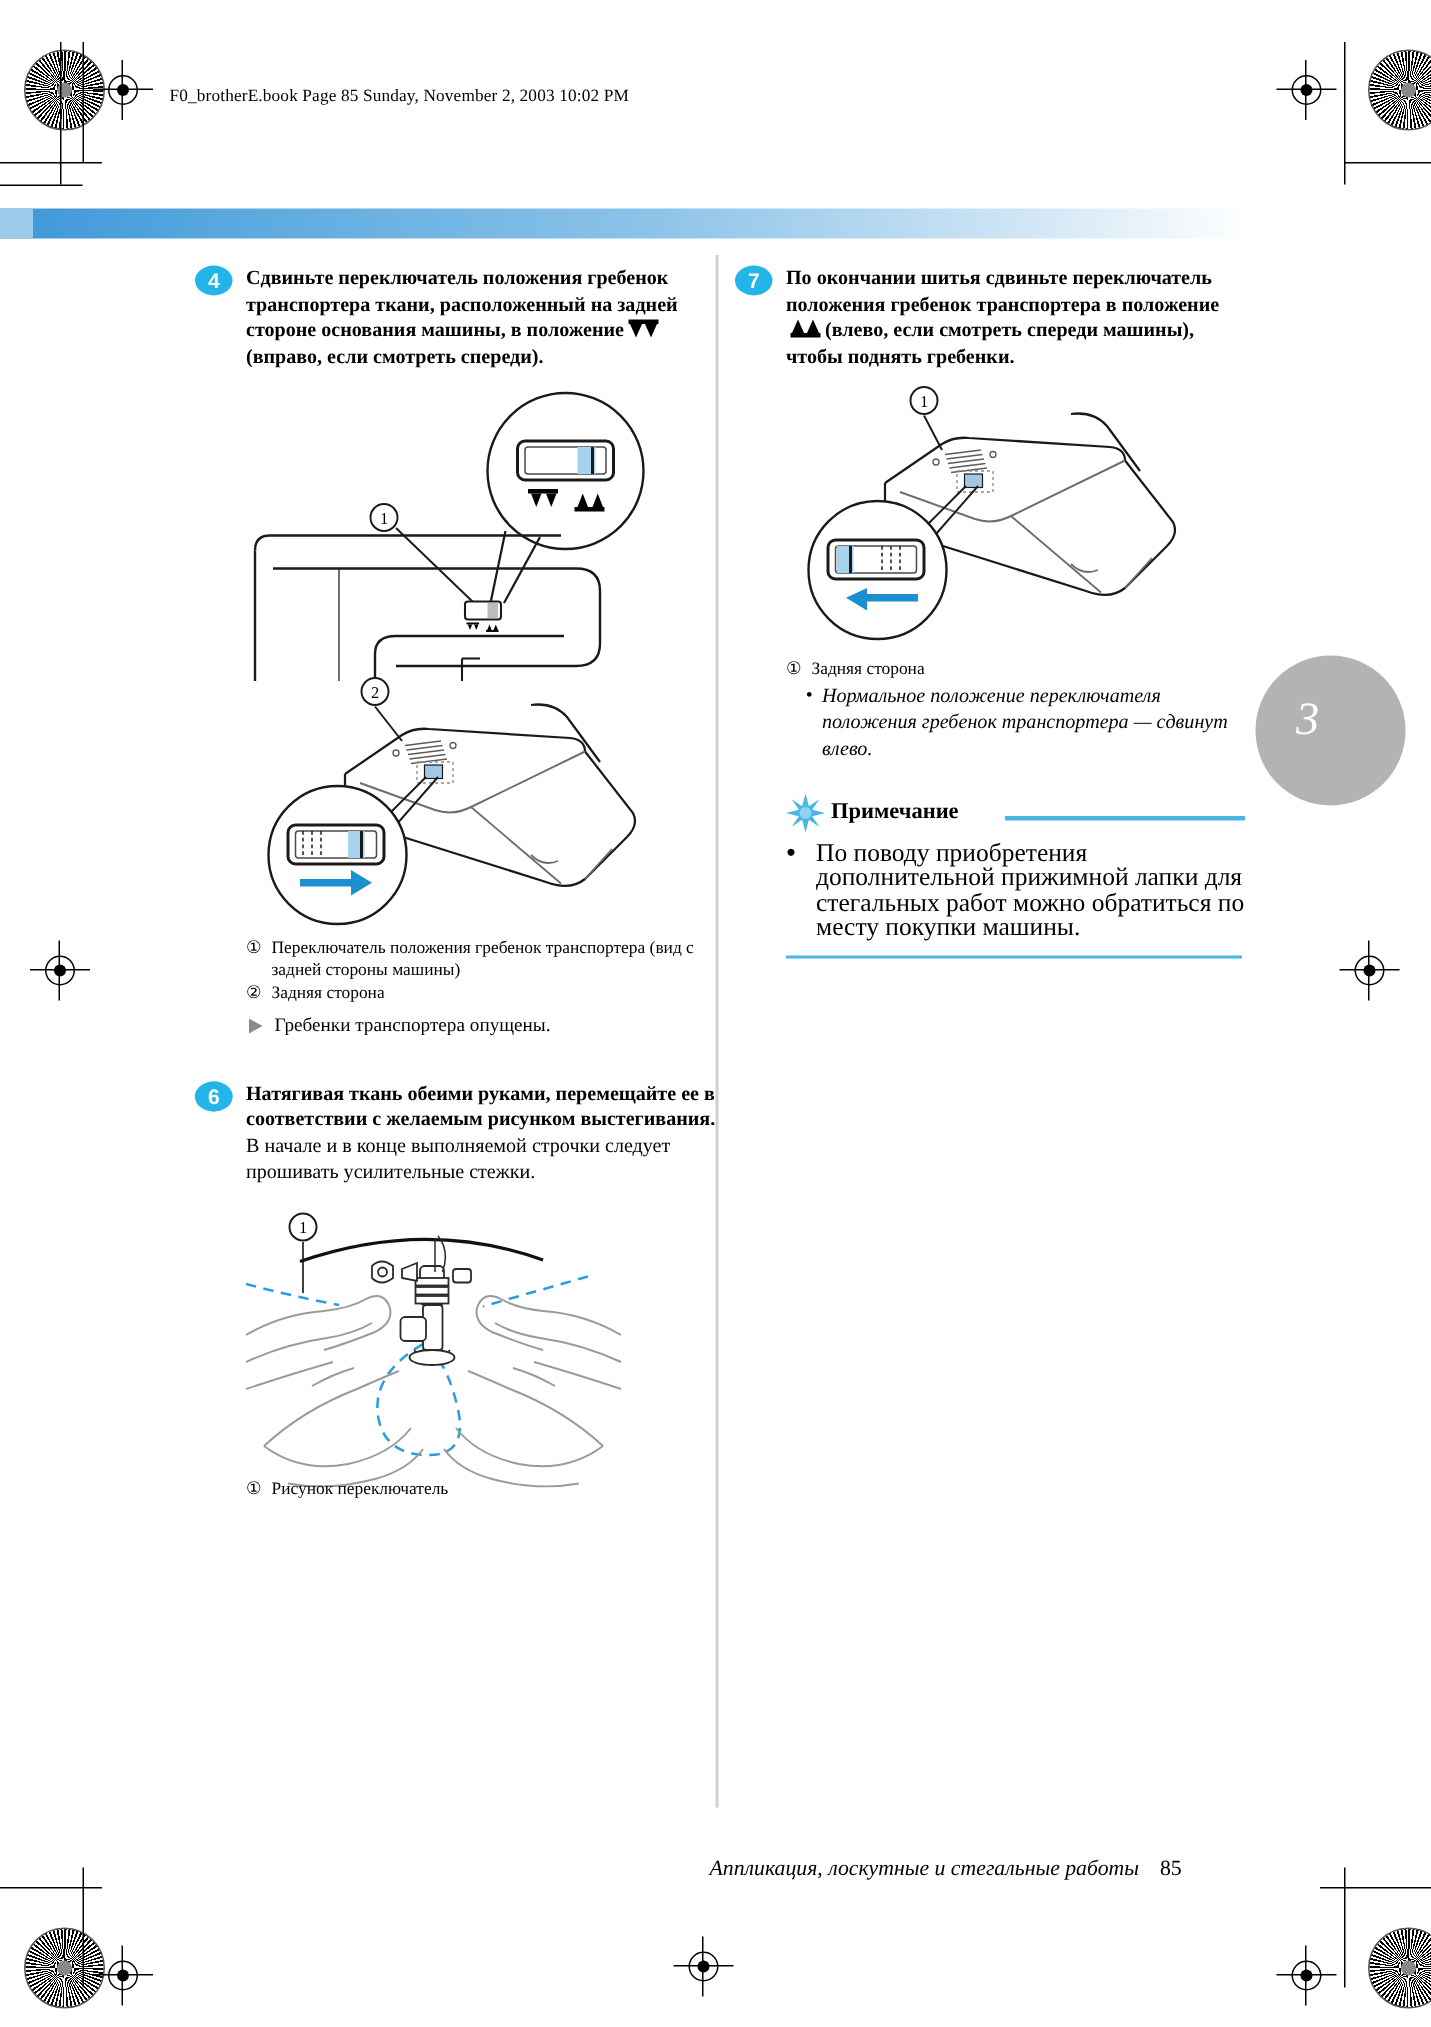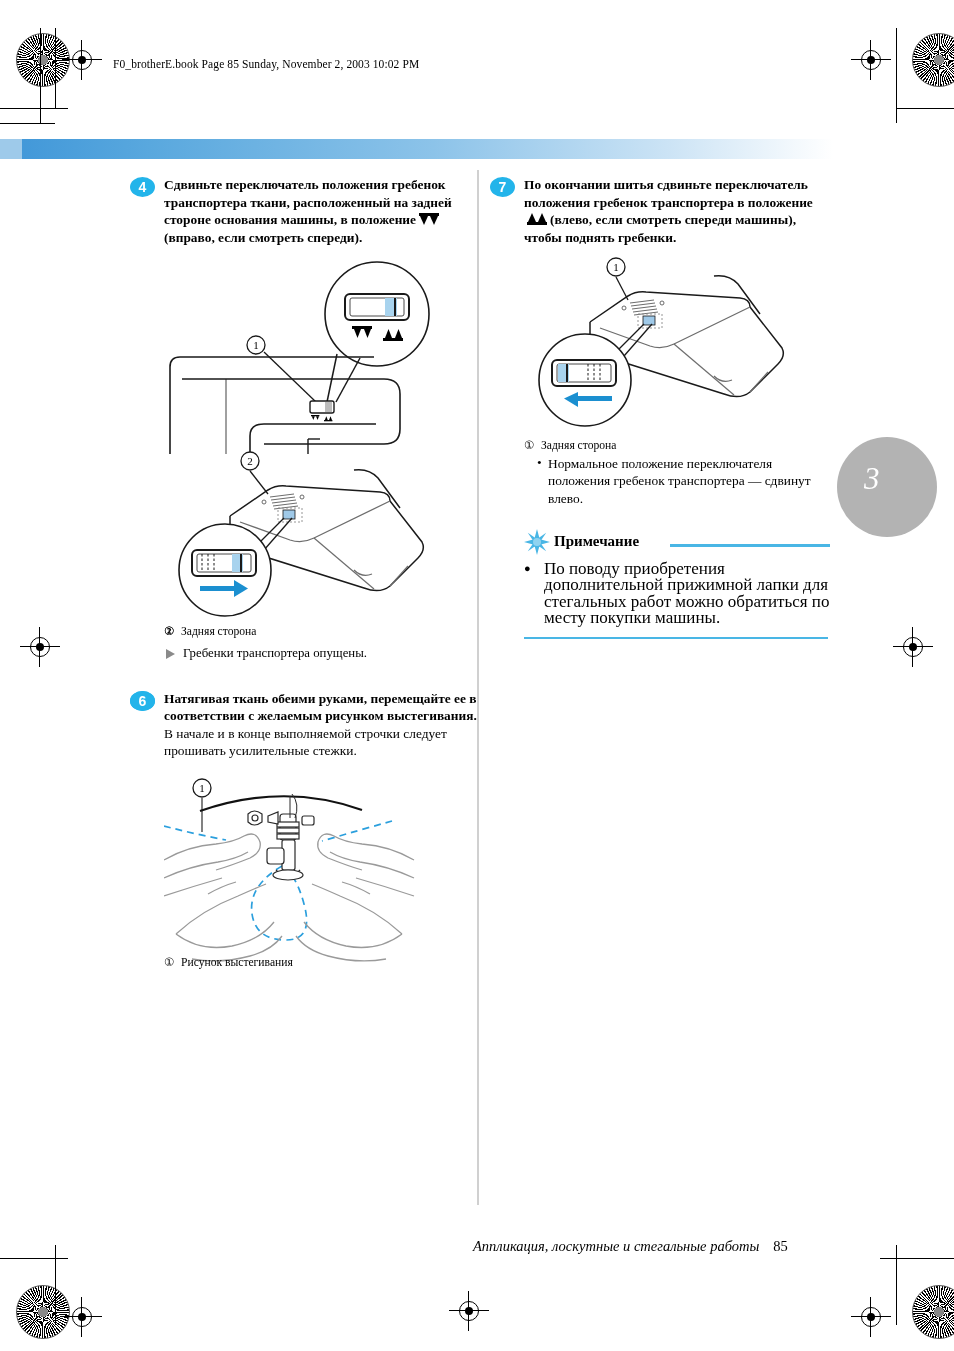--- a/index.html
+++ b/index.html
@@ -253,20 +253,21 @@
       <g>
         <rect x="36" y="140" width="36" height="5" fill="#1b8fd0"></rect>
         <polygon points="70,134 84,142.5 70,151" fill="#1b8fd0"></polygon>
       </g>
     </svg>
   </div>
 
   <div class="caps" style="margin-top:4px;">
     <div class="cap">
       <span class="num">①</span>
+      <span>Переключатель положения гребенок транспортера (вид с задней стороны машины)</span>
     </div>
     <div class="cap">
       <span class="num">②</span>
       <span>Задняя сторона</span>
     </div>
     <div class="capArrow">Гребенки транспортера опущены.</div>
   </div>
 
   <div class="step" style="margin-top:28px;">
     <div class="stepnum">5</div>
@@ -327,21 +328,21 @@
         <path d="M238 160 Q214 178 182 172 Q154 166 140 148"></path>
         <path d="M222 185 Q194 190 164 182 Q142 176 132 162"></path>
         <path d="M206 120 Q192 112 178 108"></path>
       </g>
     </svg>
   </div>
 
   <div class="caps" style="margin-top:-8px;">
     <div class="cap">
       <span class="num">①</span>
-      <span>Рисунок выстегивания</span>
+      <span>Рисунок переключатель</span>
     </div>
   </div>
 </div>
 
 <div class="col colR">
 
   <div class="step">
     <div class="stepnum">7</div>
     <div class="steptitle">
       <span>По окончании шитья сдвиньте переключатель положения гребенок транспортера в положение</span><span class="fd fd-dn"><span class="bar h"></span><span class="t1"></span><span class="t2"></span></span><span>(влево, если смотреть спереди машины), чтобы поднять гребенки.</span>
@@ -394,21 +395,21 @@
     </svg>
   </div>
 
   <div class="caps" style="margin-top:2px;">
     <div class="cap">
       <span class="num">①</span>
       <span>Задняя сторона</span>
     </div>
   </div>
 
-  <div class="bullet" style="margin-left:11px;width:282px;">Нормальное положение переключателя положения гребенок транспортера — сдвинут влево.</div>
+  <div class="bullet" style="margin-left:11px;width:282px;font-style:italic;">Нормальное положение переключателя положения гребенок транспортера — сдвинут влево.</div>
 
   <div class="notewrap">
     <div class="notehdr">
       <svg class="noteicon" viewBox="0 0 26 26">
         <g fill="#49b6e5">
           <polygon points="13,0 15.4,9 13,13 10.6,9"></polygon>
           <polygon points="26,13 17,15.4 13,13 17,10.6"></polygon>
           <polygon points="13,26 10.6,17 13,13 15.4,17"></polygon>
           <polygon points="0,13 9,10.6 13,13 9,15.4"></polygon>
           <polygon points="22.2,3.8 17.3,11 13,13 15,8.7"></polygon>

